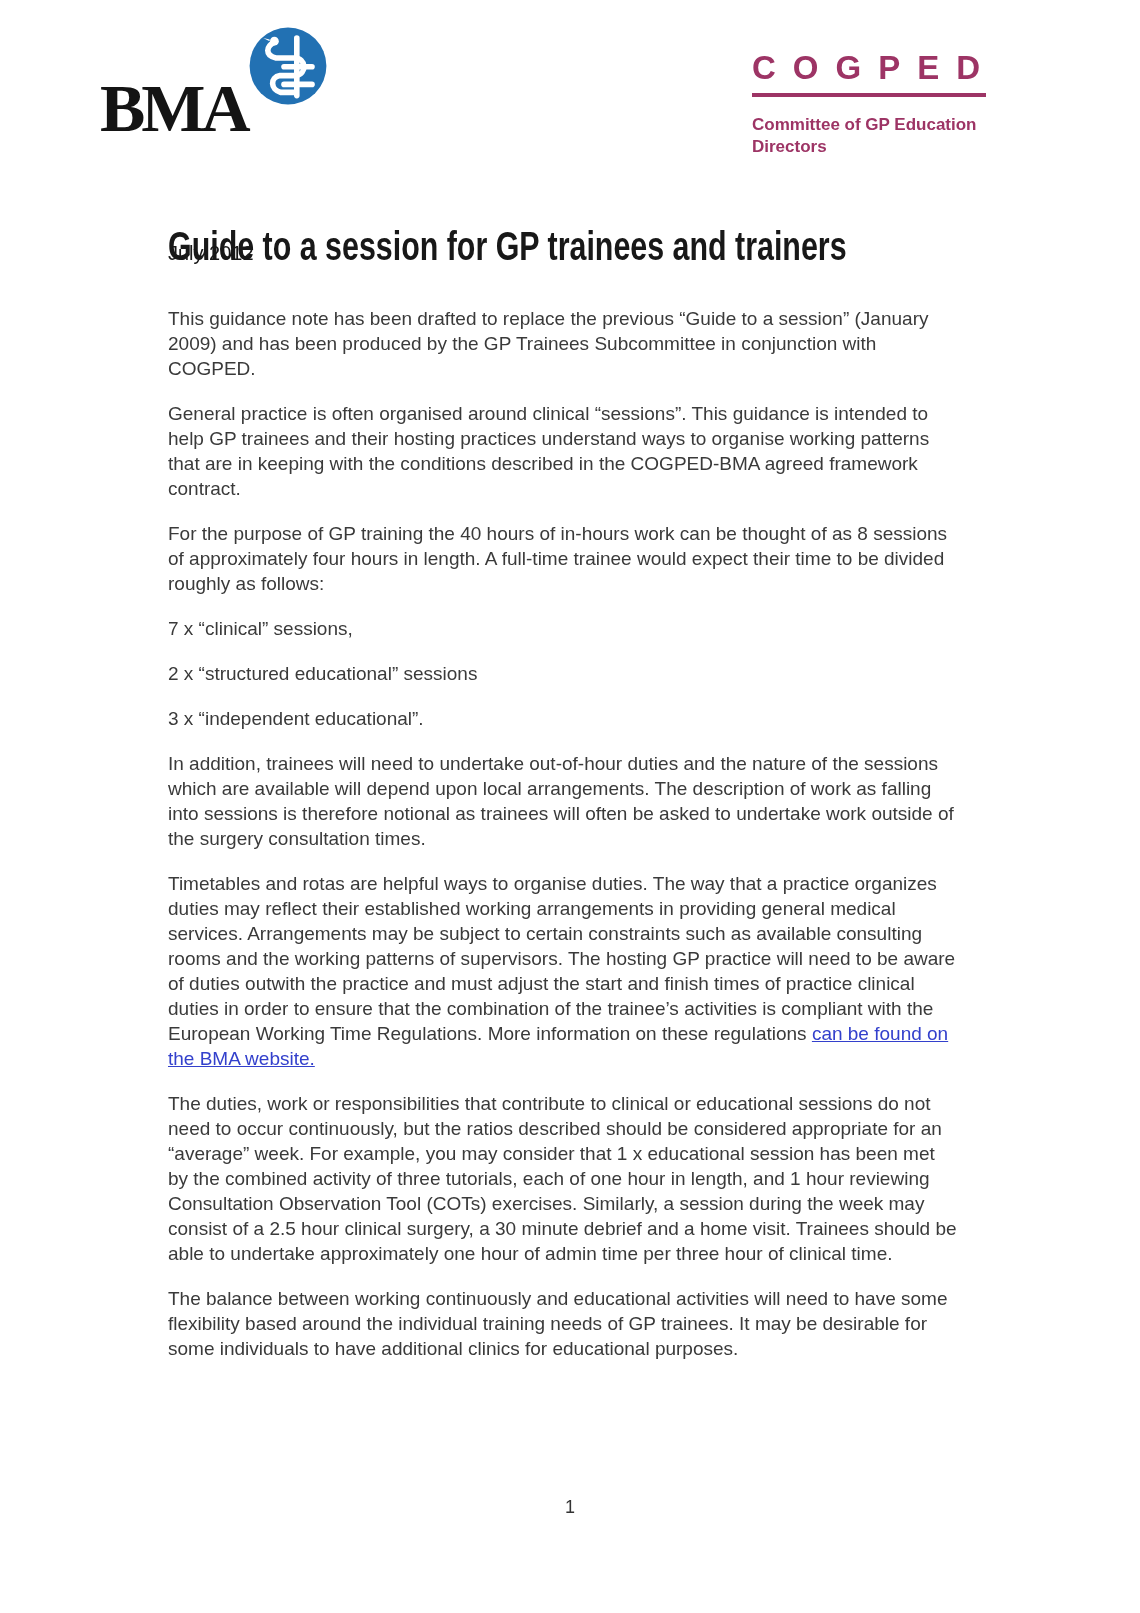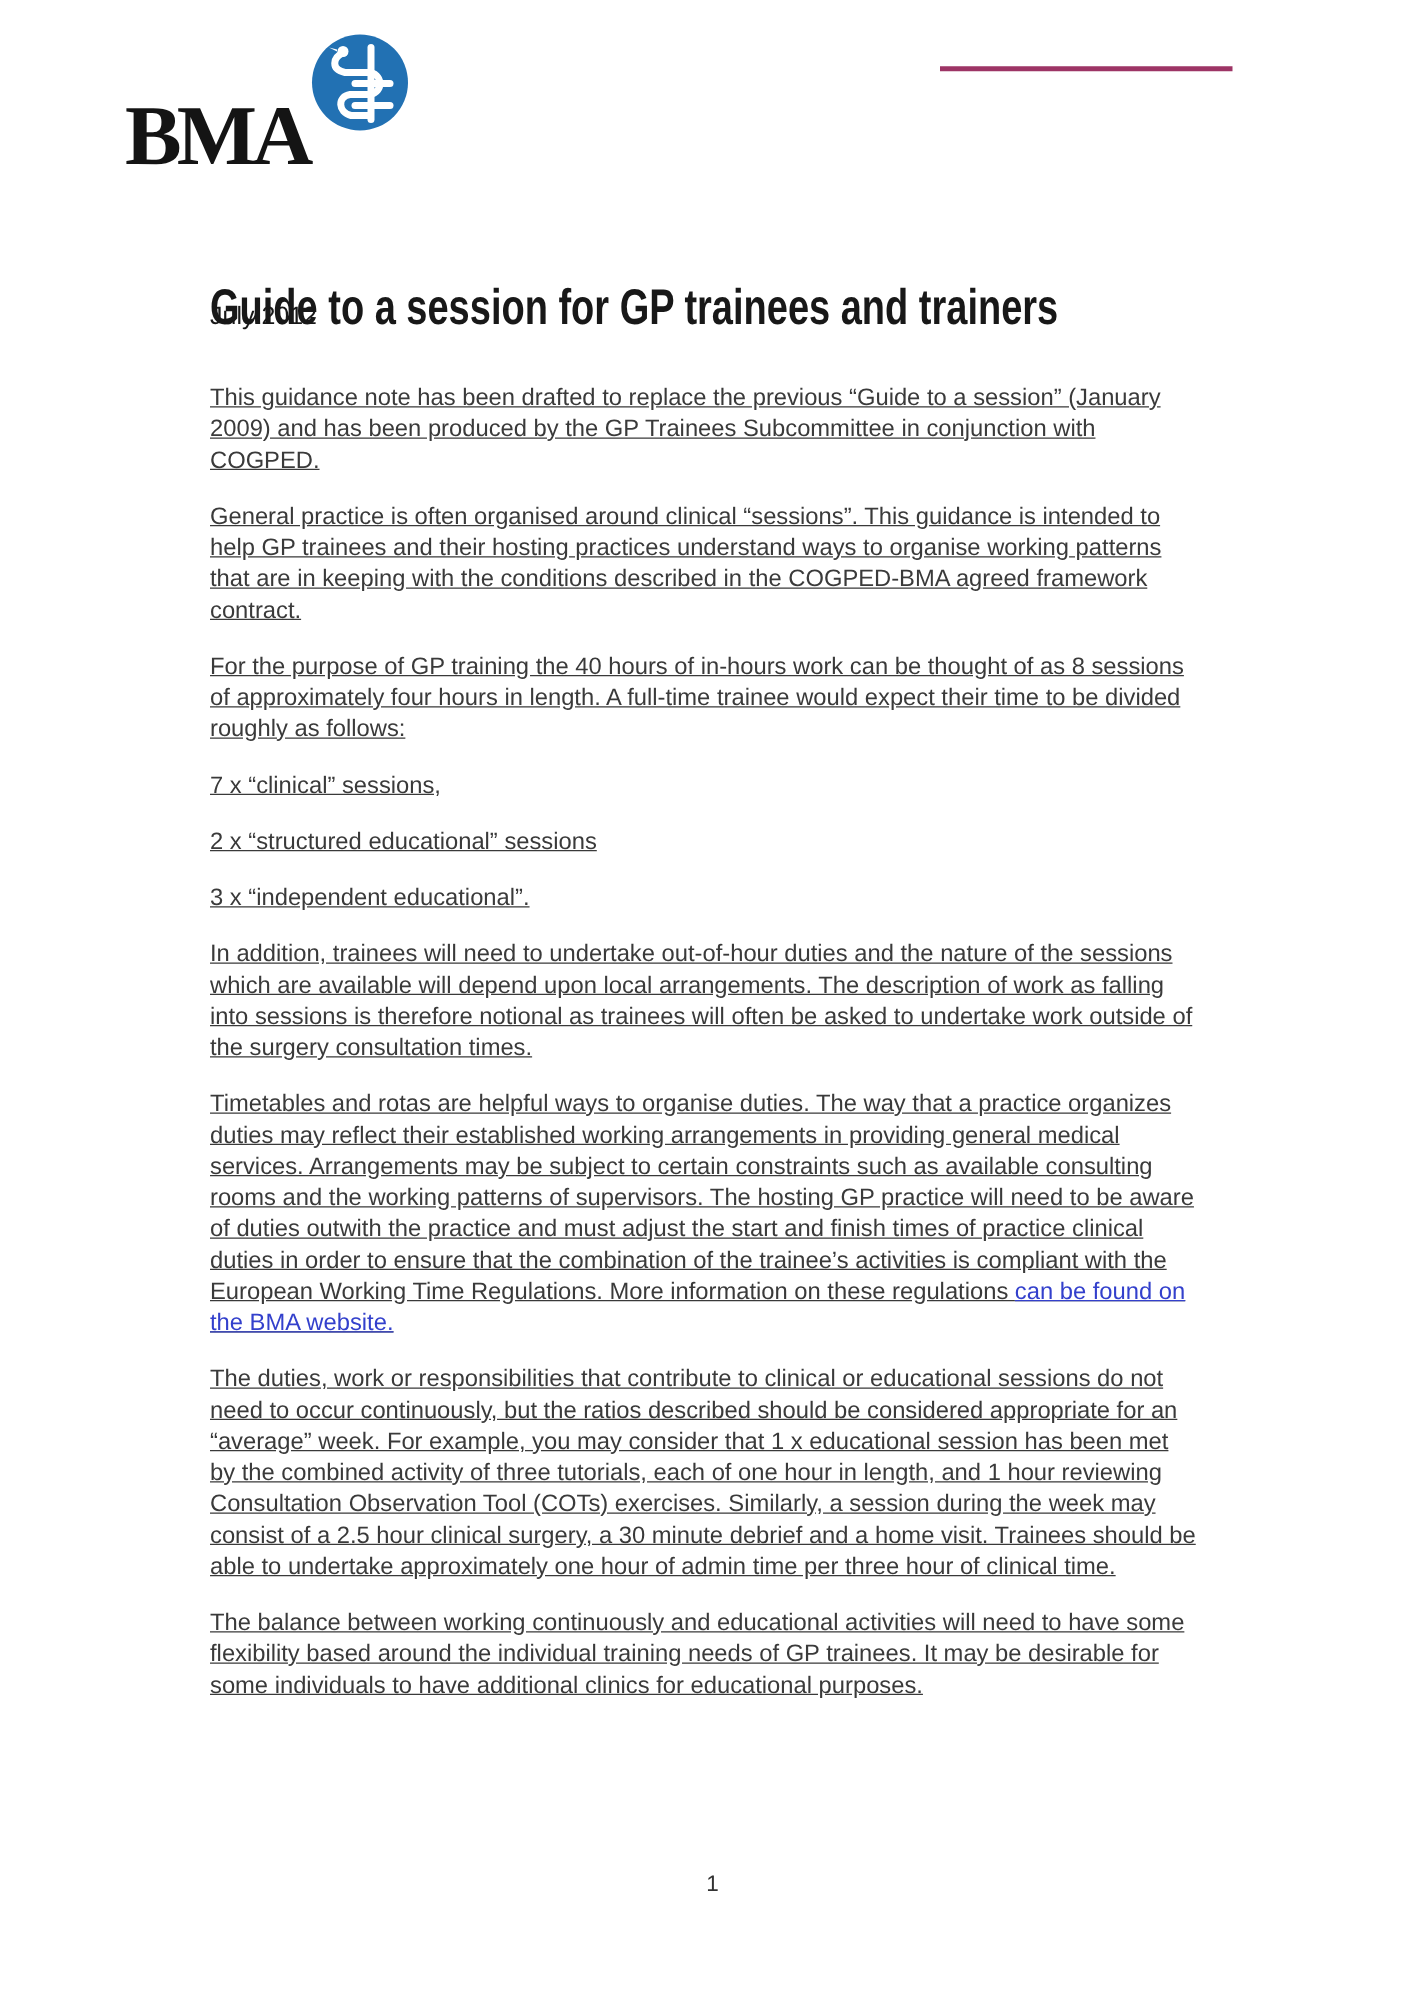--- a/index.html
+++ b/index.html
@@ -39,21 +39,21 @@
   .doc-date{
     position:absolute;left:168px;top:242px;
     font-size:20px;font-weight:400;color:#181818;
   }
 
   
   .doc-body{
     position:absolute;left:168px;top:306px;width:792px;
     font-size:19px;line-height:25px;color:#3a3a3a;
   }
-  .doc-body p{margin:20px 0 0 0;text-decoration:underline;}
+  .doc-body p{margin:20px 0 0 0;}
   .doc-body p:first-child{margin-top:0;}
   a.bma-link{color:#3340cc;text-decoration:underline;cursor:pointer;}
 
   
   .page-footer{
     position:absolute;left:0;top:1497px;width:100%;
     text-align:center;font-size:18px;color:#333333;
   }
 </style>
 </head>
@@ -72,21 +72,26 @@
           <line x1="45" y1="73" x2="80" y2="73"></line>
           <path d="M34 20 C 22 25 21 37 35 40 L 58 40 C 73 40 74 60 60 62 L 40 62 C 27 64 28 80 41 83 L 58 83"></path>
         </g>
         <circle cx="33" cy="19" r="5.5" fill="#ffffff"></circle>
         <path d="M27 17 l-8 -2 l8 4 z" fill="#ffffff"></path>
       </svg>
     </span>
   </div>
 
   <div class="cogped-logo">
+    <div class="cogped-acronym">COGPED</div>
     <div class="cogped-rule"></div>
+    <div class="cogped-sub">
+      <div>Committee of GP Education</div>
+      <div>Directors</div>
+    </div>
   </div>
 
   <h1 class="doc-title">Guide to a session for GP trainees and trainers</h1>
   <div class="doc-date">July 2012</div>
 
   <div class="doc-body">
     <p>This guidance note has been drafted to replace the previous “Guide to a session” (January 2009) and has been produced by the GP Trainees Subcommittee in conjunction with COGPED.</p>
     <p>General practice is often organised around clinical “sessions”. This guidance is intended to help GP trainees and their hosting practices understand ways to organise working patterns that are in keeping with the conditions described in the COGPED-BMA agreed framework contract.</p>
     <p>For the purpose of GP training the 40 hours of in-hours work can be thought of as 8 sessions of approximately four hours in length. A full-time trainee would expect their time to be divided roughly as follows:</p>
     <p>7 x “clinical” sessions,</p>

